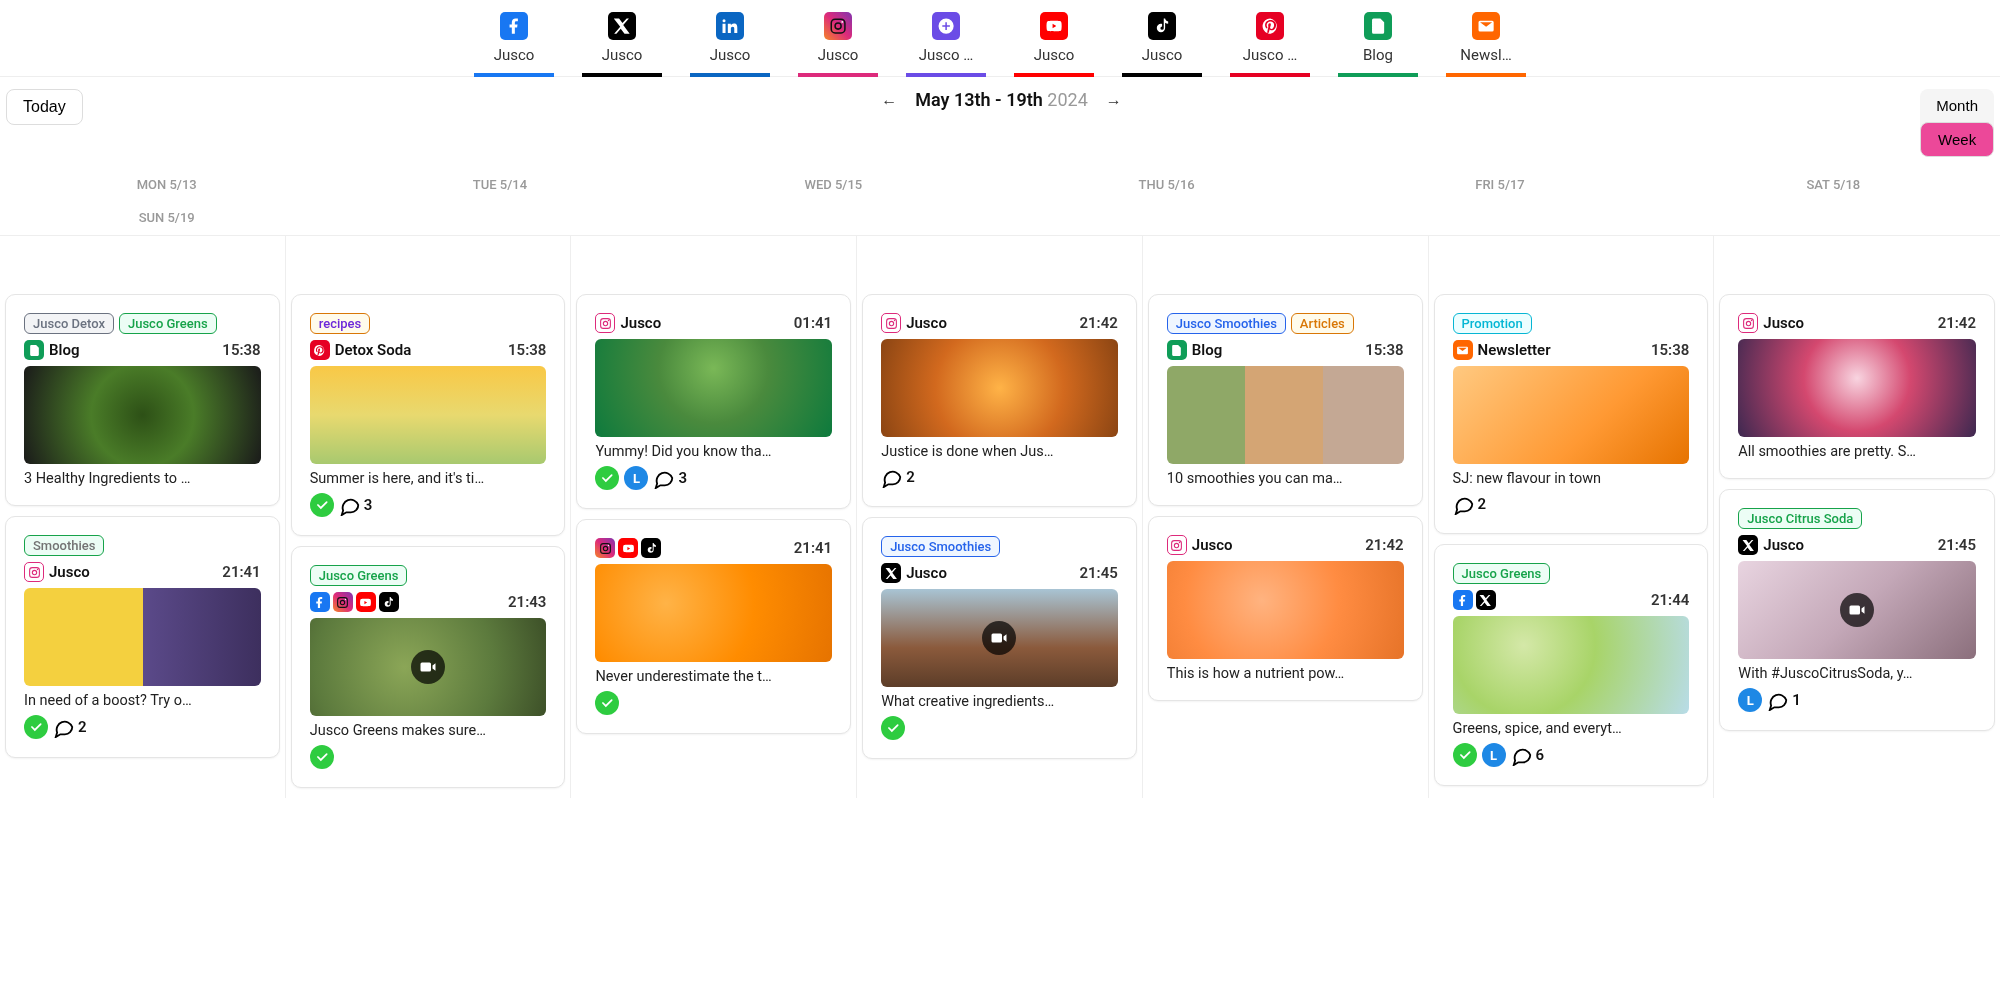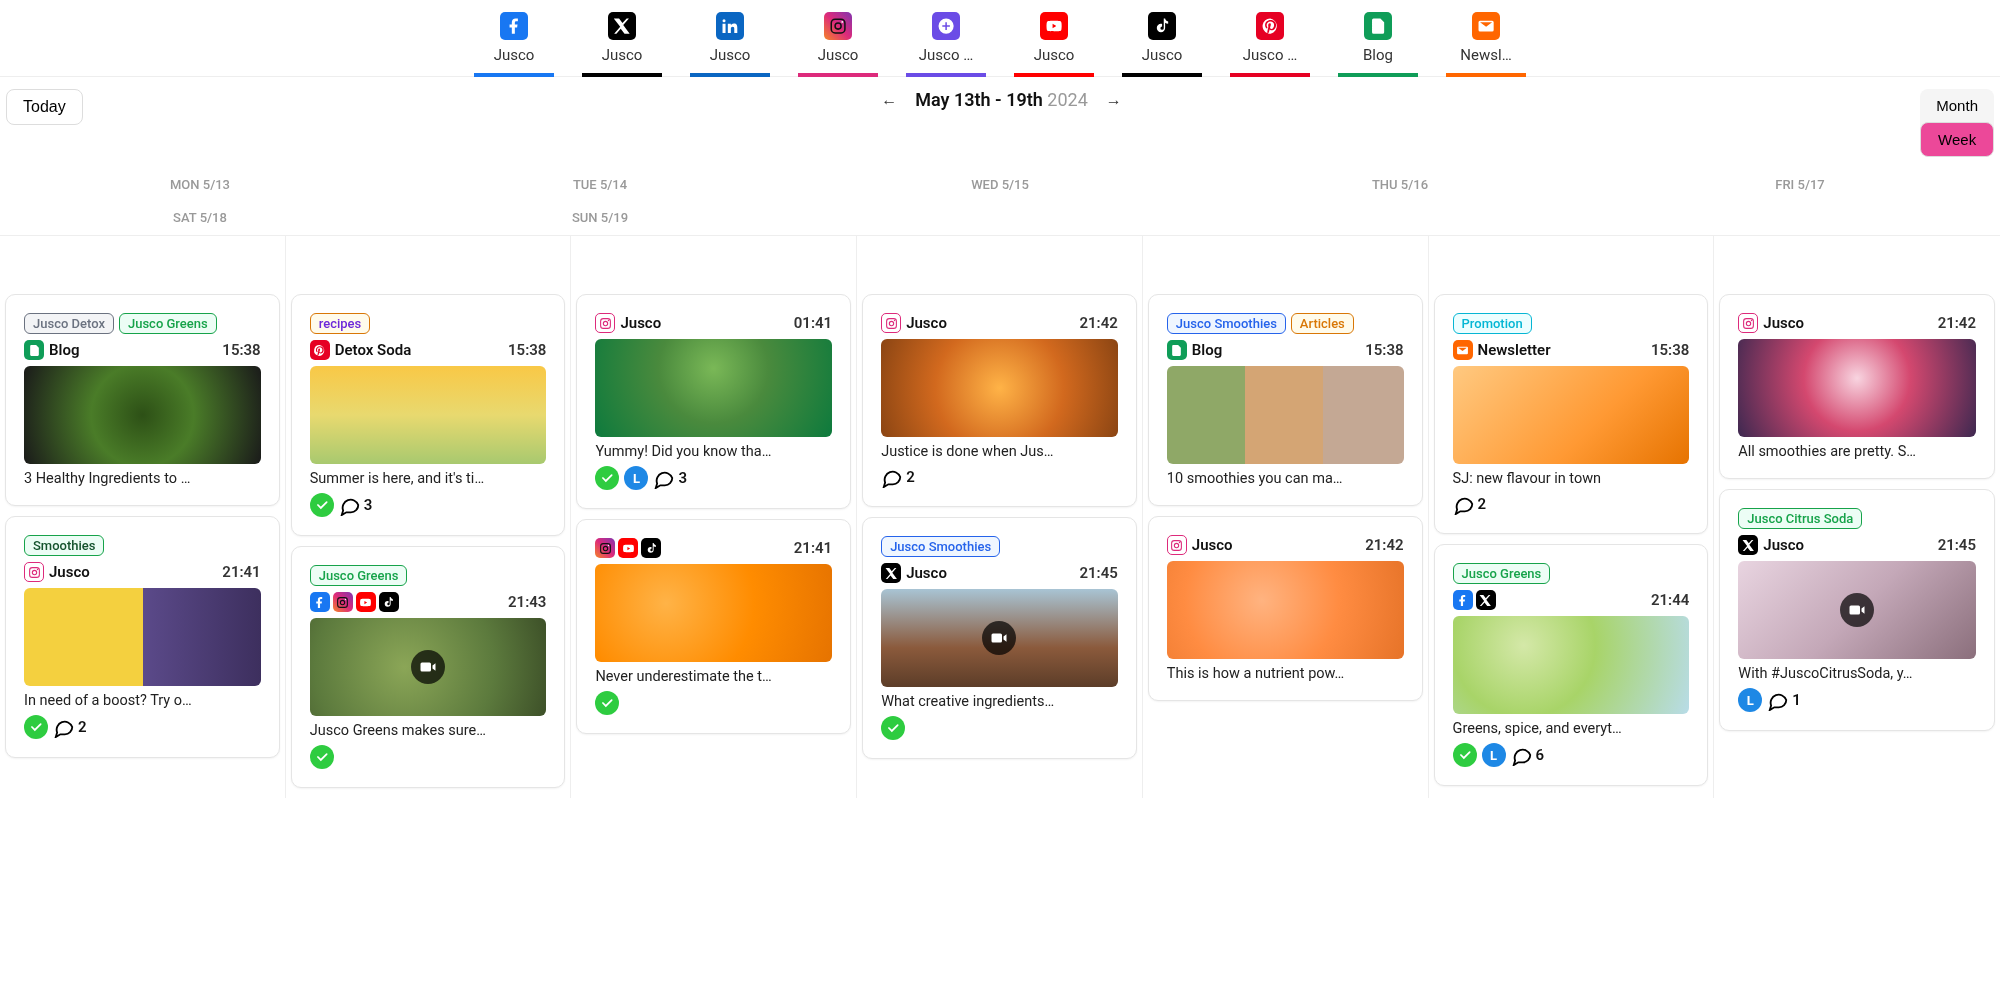--- a/index.html
+++ b/index.html
@@ -16,21 +16,21 @@
 .today-btn { border: 1px solid #ddd; background: #fff; border-radius: 8px; padding: 8px 16px; font-size: 16px; cursor: pointer; }
 .date-nav { display: flex; align-items: center; gap: 18px; font-size: 18px; }
 .date-nav .arrow { cursor: pointer; font-size: 16px; color: #333; }
 .date-range { font-weight: 600; }
 .date-year { color: #999; font-weight: 400; }
 .view-toggle { display: flex; background: #f5f5f5; border-radius: 8px; overflow: hidden; flex-direction: column; }
 .view-toggle button { border: none; padding: 8px 16px; font-size: 15px; cursor: pointer; background: transparent; }
 .view-toggle button.active { background: #ec4899; border: 1px solid #ddd; border-radius: 8px; font-weight: 400; }
 
 
-.day-headers { display: grid; grid-template-columns: repeat(5, 1fr); border-bottom: 1px solid #eee; }
+.day-headers { display: grid; grid-template-columns: repeat(6, 1fr); border-bottom: 1px solid #eee; }
 .day-header { text-align: center; padding: 8px 0 10px; font-size: 13px; color: #999; font-weight: 500; }
 
 
 .grid { display: grid; grid-template-columns: repeat(7, 1fr); min-height: 560px; }
 .day-col { border-right: 1px solid #eee; padding: 58px 5px 10px; display: flex; flex-direction: column; gap: 10px; }
 .day-col:last-child { border-right: none; }
 
 
 .card { background: #fff; border: 1px solid #e5e5e5; border-radius: 10px; box-shadow: 0 1px 2px rgba(0,0,0,0.05); padding: 18px; display: flex; flex-direction: column; gap: 6px; cursor: pointer; }
 .tags { display: flex; flex-wrap: wrap; gap: 5px; }
@@ -251,21 +251,21 @@
             </span>
             <span class="account-name">Blog</span>
           </div>
           <span class="time">15:38</span>
         </div>
         <div class="thumb" style="background:radial-gradient(circle at 50% 50%, #2d5016 0%, #4a7c28 40%, #1a1a1a 100%)"></div>
         <div class="caption">3 Healthy Ingredients to …</div>
       </div>
       <div class="card">
         <div class="tags">
-          <span class="tag" style="color:#14532d;border-color:#16a34a;background:#ecfdf5">Smoothies</span>
+          <span class="tag" style="color:#737373;border-color:#16a34a;background:#ecfdf5">Smoothies</span>
         </div>
         <div class="account-row">
           <div class="account-left">
             <span class="plat plat-ig-line" style="width:20px;height:20px">
               <svg style="width:13px;height:13px;color:#dd2a7b">
                 <use href="#i-ig"></use>
               </svg>
             </span>
             <span class="account-name">Jusco</span>
           </div>

